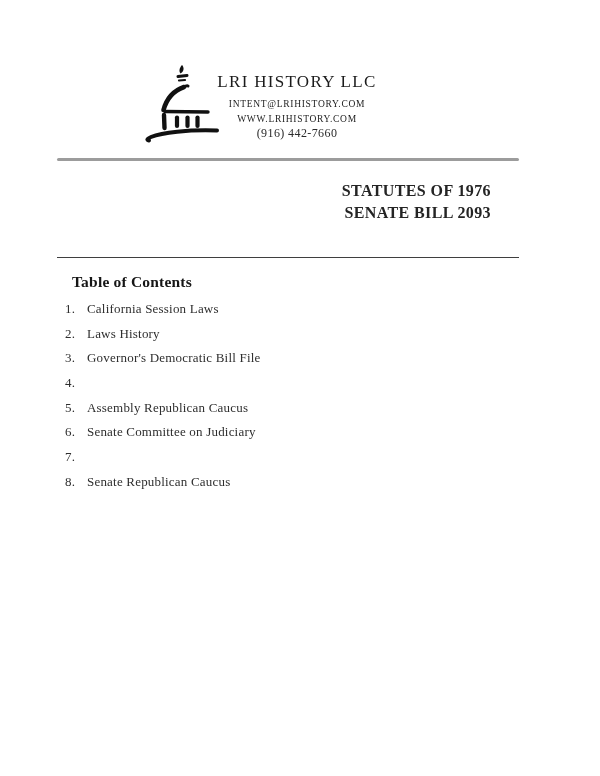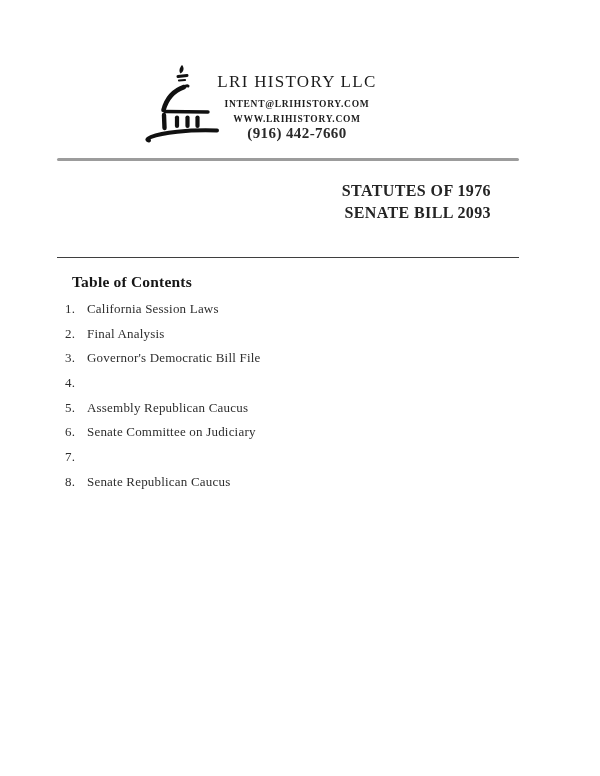--- a/index.html
+++ b/index.html
@@ -39,26 +39,26 @@
     color: #1b1b1b;
     line-height: 24px;
     margin-bottom: 3px;
     white-space: nowrap;
   }
   .contact {
     font-size: 9.5px;
     letter-spacing: 0.7px;
     line-height: 14.5px;
     color: #1d1d1d;
-    font-weight: bold;
+    font-weight: normal;
     white-space: nowrap;
   }
   .contact.phone {
-    font-weight: bold;
-    font-size: 15px;
+    font-weight: normal;
+    font-size: 12px;
     letter-spacing: 0.4px;
     color: #2a2a2a;
   }
 
   
   .rule { position: absolute; left: 57px; width: 462px; }
   .rule-light { top: 158px; height: 3px; background: #9c9c9c; border-radius: 2px; }
   .rule-dark  { top: 257px; height: 1.4px; background: #3f3f3f; }
 
   
@@ -148,21 +148,21 @@
 
   <h2 class="toc-title">Table of Contents</h2>
 
   <ol class="toc-list">
     <li>
       <span class="num">1.</span>
       <span class="label">California Session Laws</span>
     </li>
     <li>
       <span class="num">2.</span>
-      <span class="label">Final Analysis</span>
+      <span class="label">Laws History</span>
     </li>
     <li>
       <span class="num">3.</span>
       <span class="label">Governor's Democratic Bill File</span>
     </li>
     <li>
       <span class="num">4.</span>
     </li>
     <li>
       <span class="num">5.</span>

